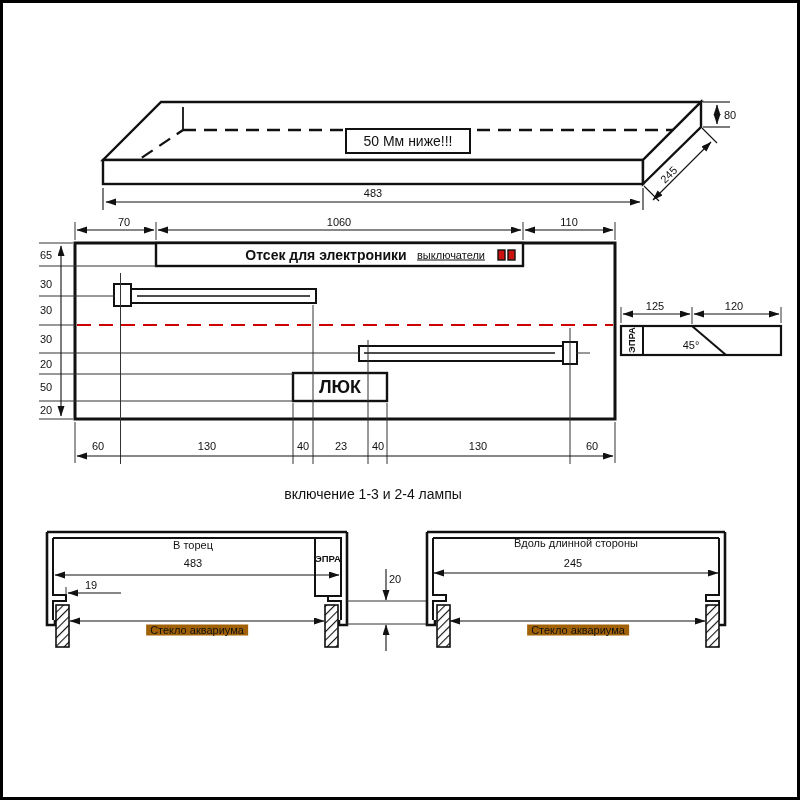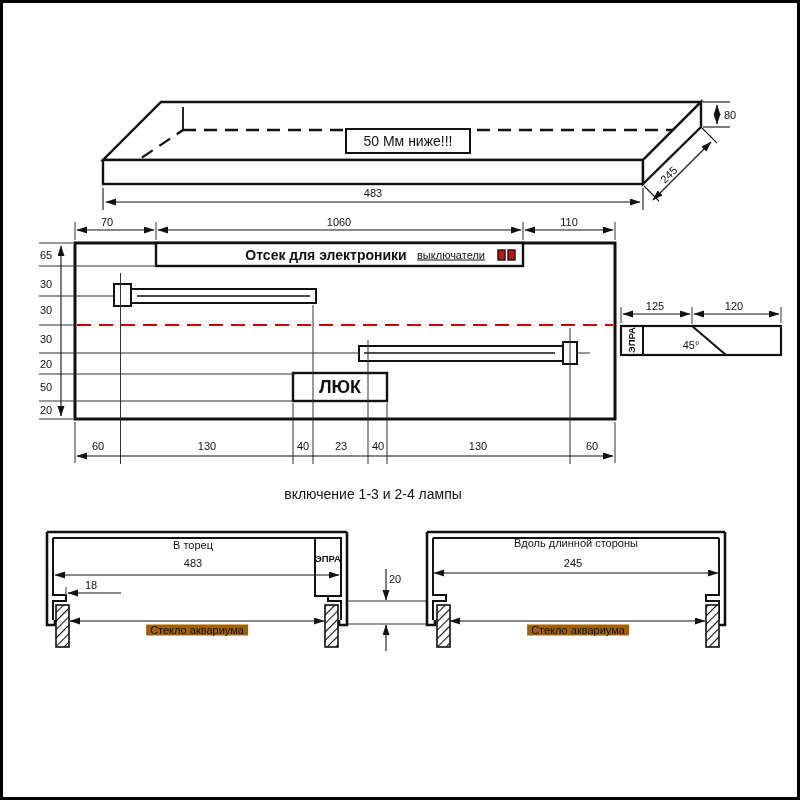--- a/index.html
+++ b/index.html
@@ -181,21 +181,21 @@
   </g>
 </svg>
 
 <div>
 
   <span class="lbl f12" style="left:405px; top:138px;">50 Мм ниже!!!</span>
   <span class="lbl" style="left:370px; top:190px;">483</span>
   <span class="lbl rot45" style="left:666px; top:172px;">245</span>
   <span class="lbl" style="left:727px; top:112px;">80</span>
 
-  <span class="lbl" style="left:104px; top:219px;text-align:right;">70</span>
+  <span class="lbl" style="left:121px; top:219px;text-align:right;">70</span>
   <span class="lbl" style="left:336px; top:219px;">1060</span>
   <span class="lbl" style="left:566px; top:219px;">110</span>
 
   <span class="lbl" style="left:43px; top:252px;">65</span>
   <span class="lbl" style="left:43px; top:281px;">30</span>
   <span class="lbl" style="left:43px; top:307px;">30</span>
   <span class="lbl" style="left:43px; top:336px;">30</span>
   <span class="lbl" style="left:43px; top:361px;">20</span>
   <span class="lbl" style="left:43px; top:384px;">50</span>
   <span class="lbl" style="left:43px; top:407px;">20</span>
@@ -215,21 +215,21 @@
   <span class="lbl rot90 b f9" style="left:629px; top:337px;">ЭПРА</span>
   <span class="lbl" style="left:652px; top:303px;">125</span>
   <span class="lbl" style="left:731px; top:303px;">120</span>
   <span class="lbl" style="left:688px; top:342px;">45°</span>
 
   <span class="lbl f12" style="left:370px; top:491px;">включение 1-3 и 2-4 лампы</span>
 
   <span class="lbl" style="left:190px; top:542px;">В торец</span>
   <span class="lbl" style="left:190px; top:560px;">483</span>
   <span class="lbl b f9" style="left:325px; top:556px;">ЭПРА</span>
-  <span class="lbl" style="left:88px; top:582px;">18</span>
+  <span class="lbl" style="left:88px; top:582px;">19</span>
   <span class="lbl bg" style="left:194px; top:627px;">Стекло аквариума</span>
 
   <span class="lbl" style="left:392px; top:576px;">20</span>
 
   <span class="lbl" style="left:573px; top:540px;">Вдоль длинной стороны</span>
   <span class="lbl" style="left:570px; top:560px;">245</span>
   <span class="lbl bg" style="left:575px; top:627px;">Стекло аквариума</span>
 </div>
 
 </div>

